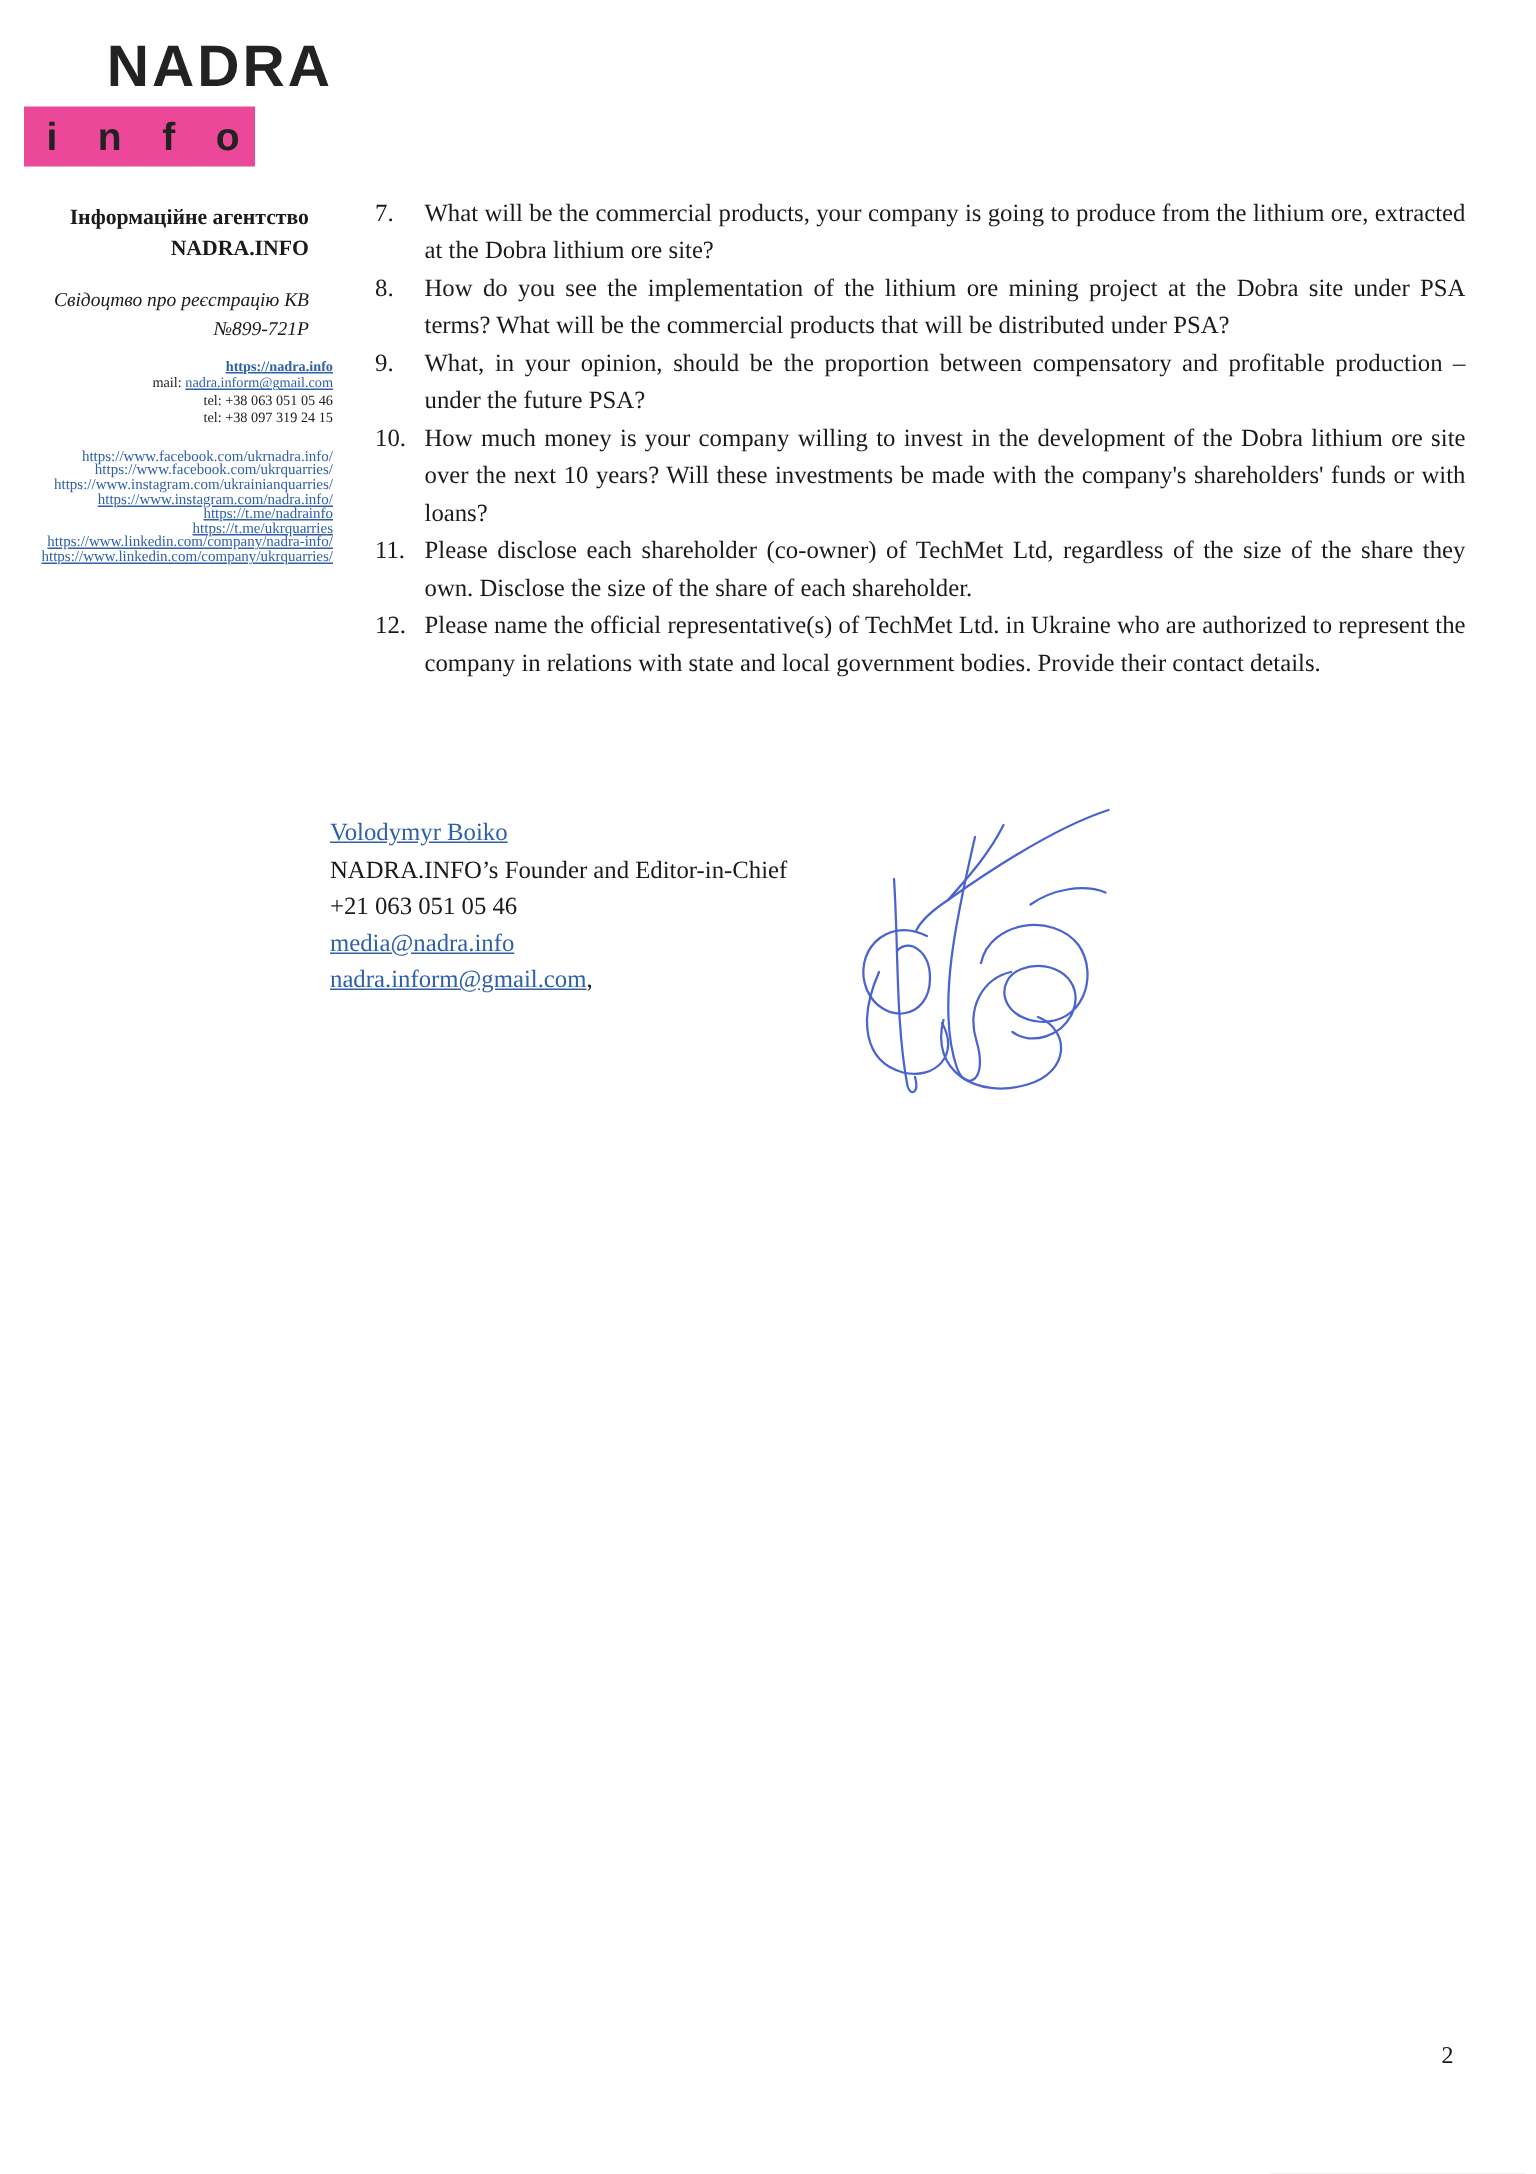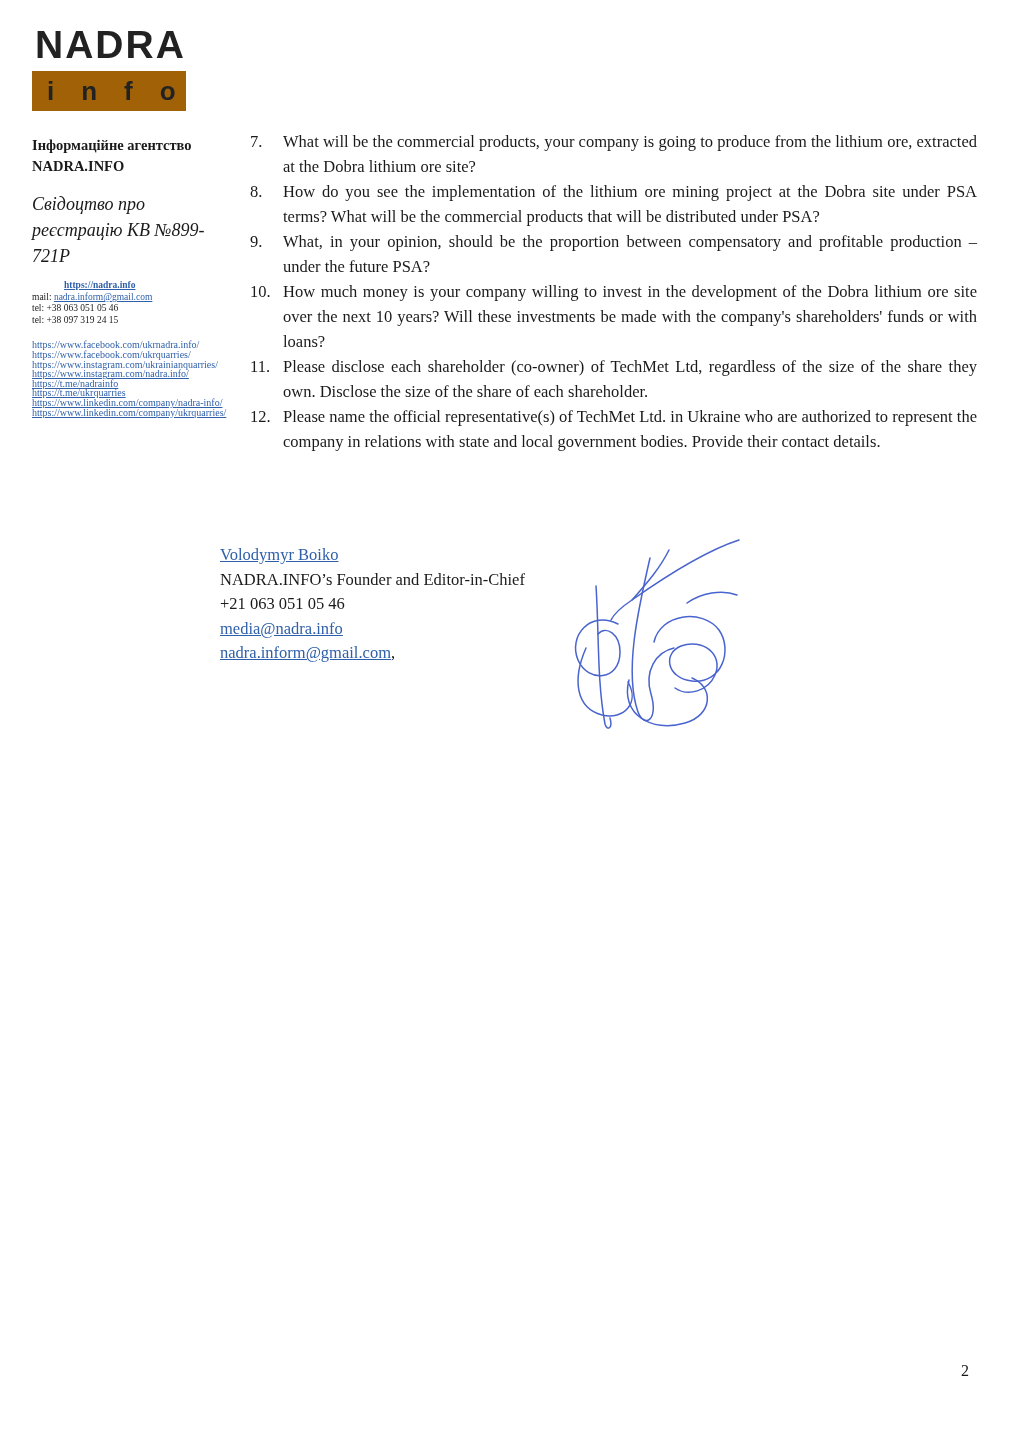--- a/index.html
+++ b/index.html
@@ -5,43 +5,43 @@
   * { margin:0; padding:0; box-sizing:border-box; }
   html,body { background:#e8e8e8; }
   .page {
     position:relative; width:1024px; height:1449px; margin:0 auto;
     background:#ffffff; color:#1a1a1a;
     font-family:"Liberation Serif", serif;
     overflow:hidden;
   }
 
   
-  .sidebar { position:absolute; left:32px; top:25px; width:206px; }
+  .sidebar { position:absolute; left:16px; top:25px; width:206px;text-align:right; }
 
   .logo { margin-bottom:24px; }
   .logo-nadra {
     font-family:"Liberation Sans", sans-serif; font-weight:800;
     font-size:39px; letter-spacing:2px; color:#222222; line-height:1;
     margin-left:3px;
   }
   .logo-info {
-    margin-top:7px; width:154px; height:40px; background:#a16207;
+    margin-top:7px; width:154px; height:40px; background:#ec4899;
     display:flex; align-items:center;
   }
   .logo-info span {
     font-family:"Liberation Sans", sans-serif; font-weight:800;
     font-size:26px; color:#222222; letter-spacing:27px; padding-left:15px;
     line-height:1;
   }
 
   .agency {
     font-size:14.5px; font-weight:bold; line-height:1.42; width:190px;
   }
   .reg {
-    margin-top:15px; font-style:italic; font-size:18px; line-height:1.45;
+    margin-top:15px; font-style:italic; font-size:13px; line-height:1.45;
     width:190px;
   }
 
   .contact { margin-top:11px; font-size:9.5px; line-height:11.5px; }
   a { color:#2E5FA9; text-decoration:none; cursor:pointer; }
   .u { text-decoration:underline;font-family:Liberation Serif, serif; }
   .site { font-weight:bold; text-decoration:underline; display:inline-block;padding-left:32px; }
 
   .socials { margin-top:14px; font-size:10px; line-height:9.6px; }
   .socials a { display:block; white-space:nowrap; }

